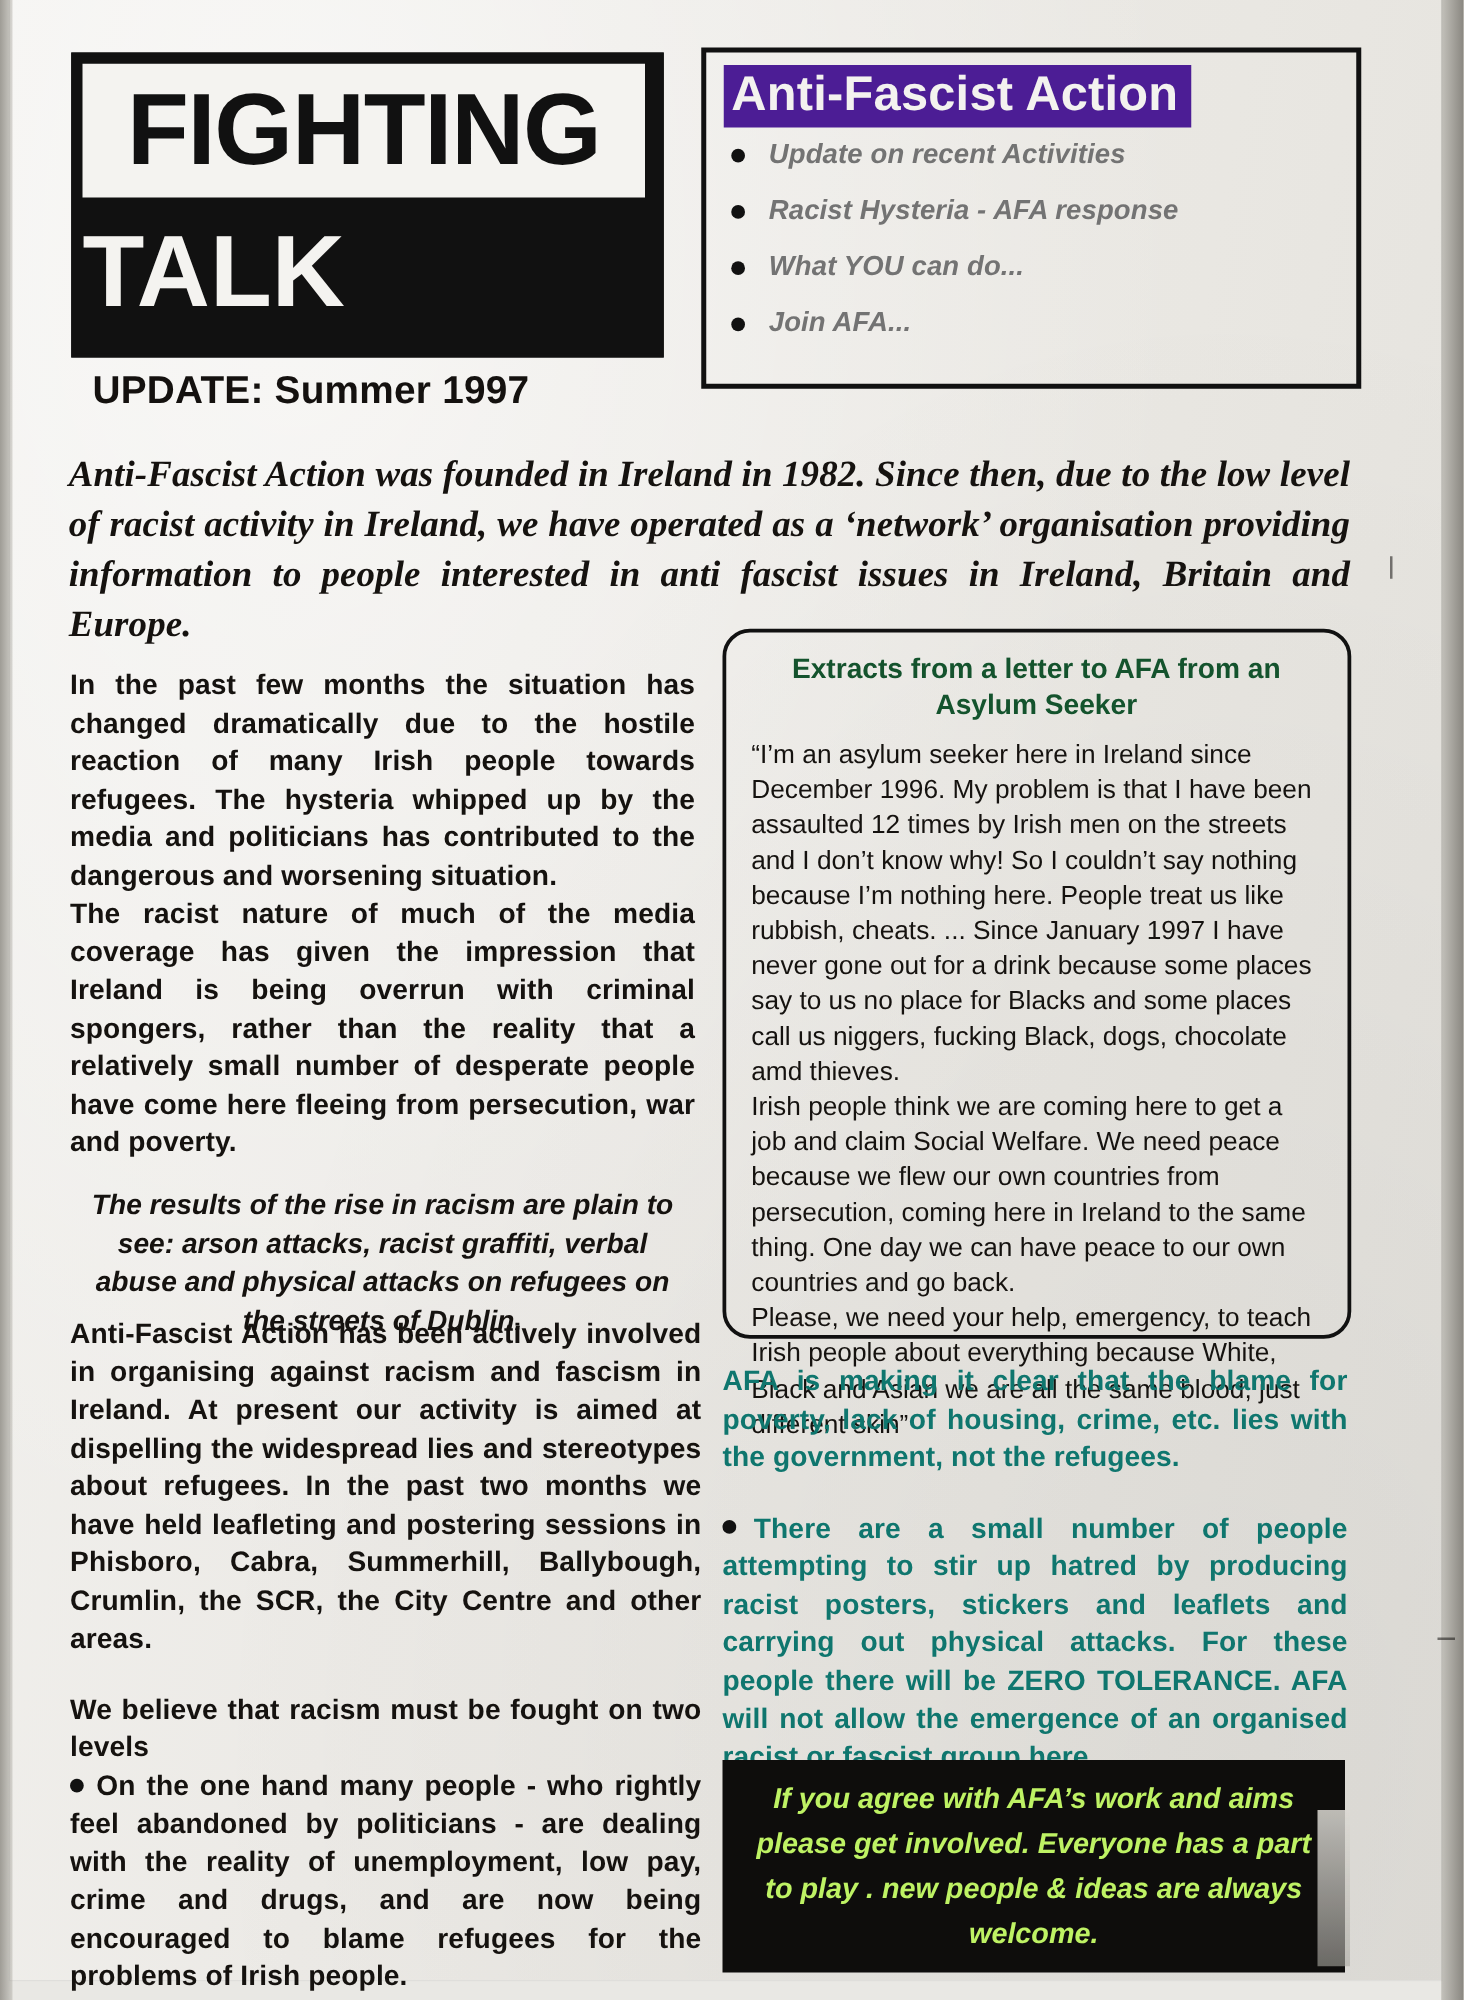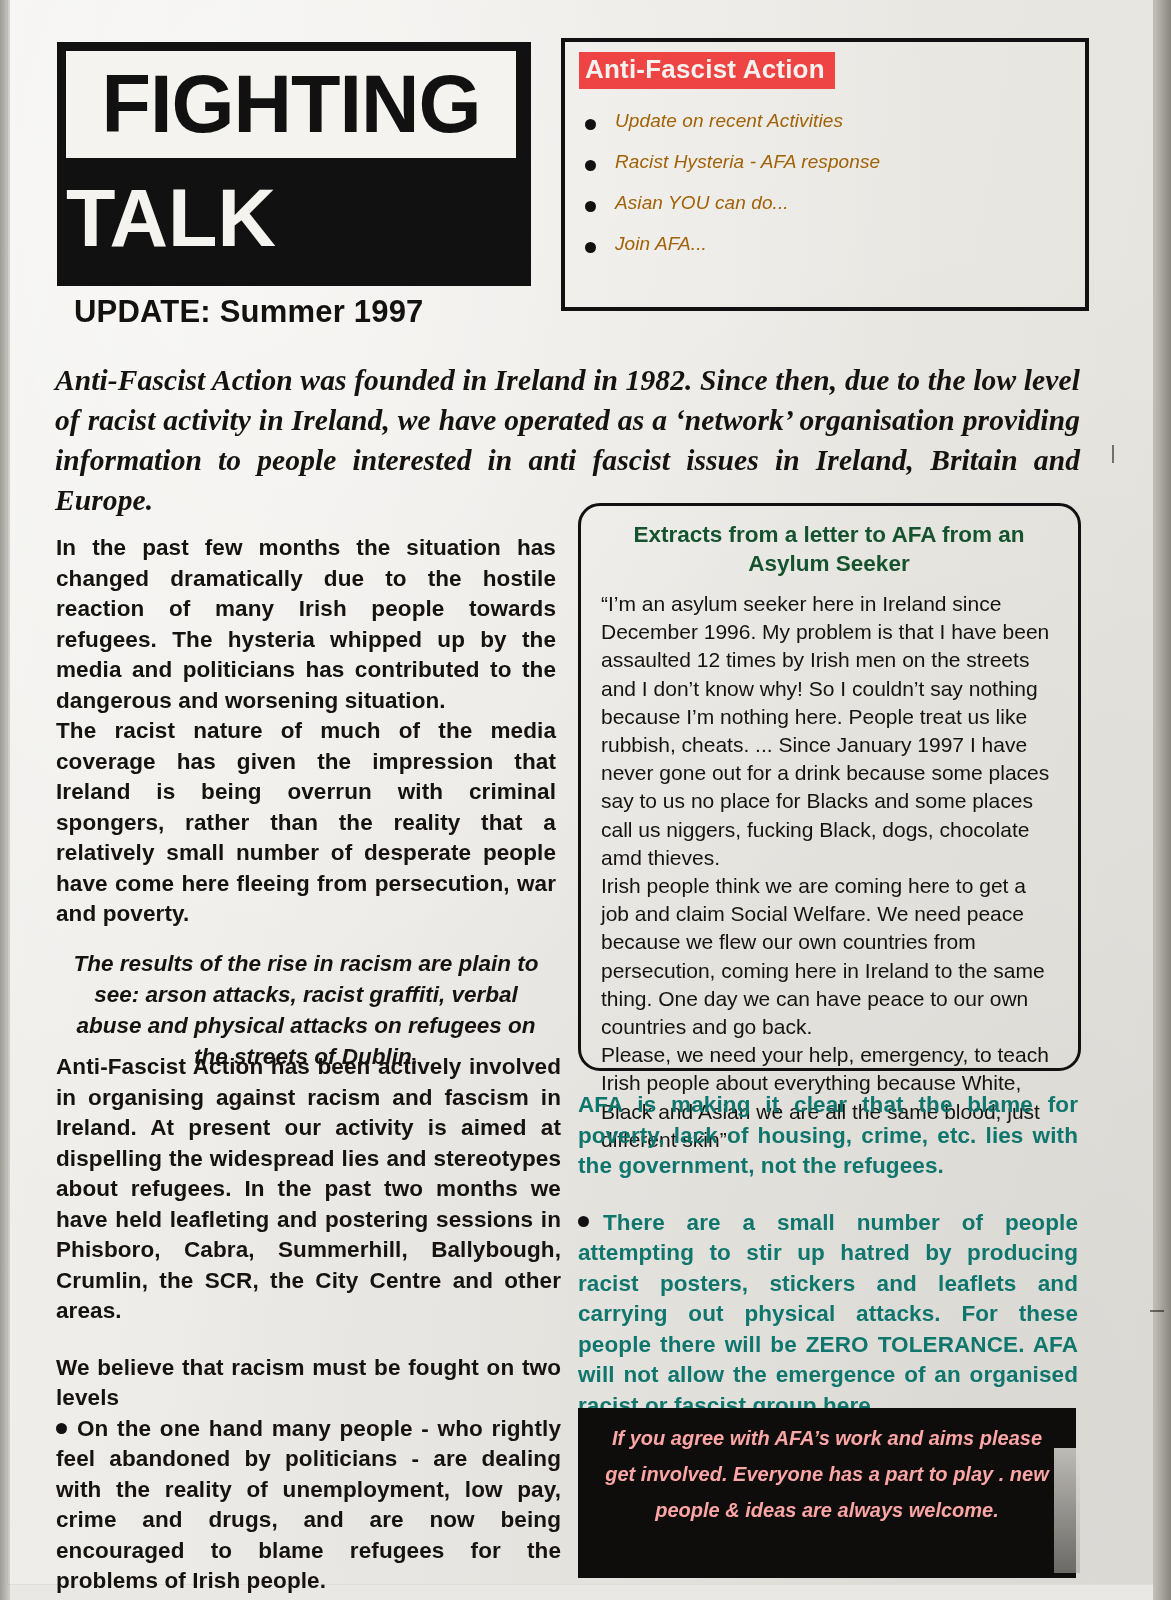--- a/index.html
+++ b/index.html
@@ -108,43 +108,43 @@
     width: 520px;
     height: 265px;
     border: 4px solid #111;
     background: transparent;
   }
   .contents-title {
     position: absolute;
     left: 14px;
     top: 10px;
     padding: 2px 10px 4px 6px;
-    background: #ef4444;
+    background: #4c1d95;
     color: #f3f2ef;
-    font-size: 26px;
+    font-size: 39px;
     font-weight: bold;
     font-style: normal;
     letter-spacing: 0.2px;
   }
   .contents-list {
     position: absolute;
     left: 16px;
     top: 68px;
     width: 496px;
     margin: 0;
     padding: 0;
     list-style: none;
   }
   .contents-list li {
     position: relative;
     padding-left: 34px;
-    font-size: 19px;
-    font-weight: normal;
+    font-size: 22px;
+    font-weight: bold;
     font-style: italic;
-    color: #a16207;
+    color: #737373;
     margin-bottom: 19px;
     letter-spacing: 0.1px;
   }
   .contents-list li .bullet {
     position: absolute;
     left: 4px;
     top: 9px;
     width: 11px;
     height: 11px;
     border-radius: 50%;
@@ -267,22 +267,22 @@
   }
 
   
   .callout {
     position: absolute;
     left: 578px;
     top: 1408px;
     width: 498px;
     height: 170px;
     background: #0e0d0c;
-    color: #fca5a5;
-    font-size: 20px;
+    color: #bef264;
+    font-size: 23px;
     font-style: italic;
     font-weight: bold;
     line-height: 36px;
     text-align: center;
     padding: 12px 18px 4px 18px;
     box-sizing: border-box;
   }
   .callout-smudge {
     position: absolute;
     right: -4px;
@@ -318,21 +318,21 @@
       <li>
         <span class="bullet"></span>
         <span>Update on recent Activities</span>
       </li>
       <li>
         <span class="bullet"></span>
         <span>Racist Hysteria - AFA response</span>
       </li>
       <li>
         <span class="bullet"></span>
-        <span>Asian YOU can do...</span>
+        <span>What YOU can do...</span>
       </li>
       <li>
         <span class="bullet"></span>
         <span>Join AFA...</span>
       </li>
     </ul>
   </div>
 
   <div class="intro">Anti-Fascist Action was founded in Ireland in 1982. Since then, due to the low level of racist activity in Ireland, we have operated as a ‘network’ organisation providing information to people interested in anti fascist issues in Ireland, Britain and Europe.</div>
 

